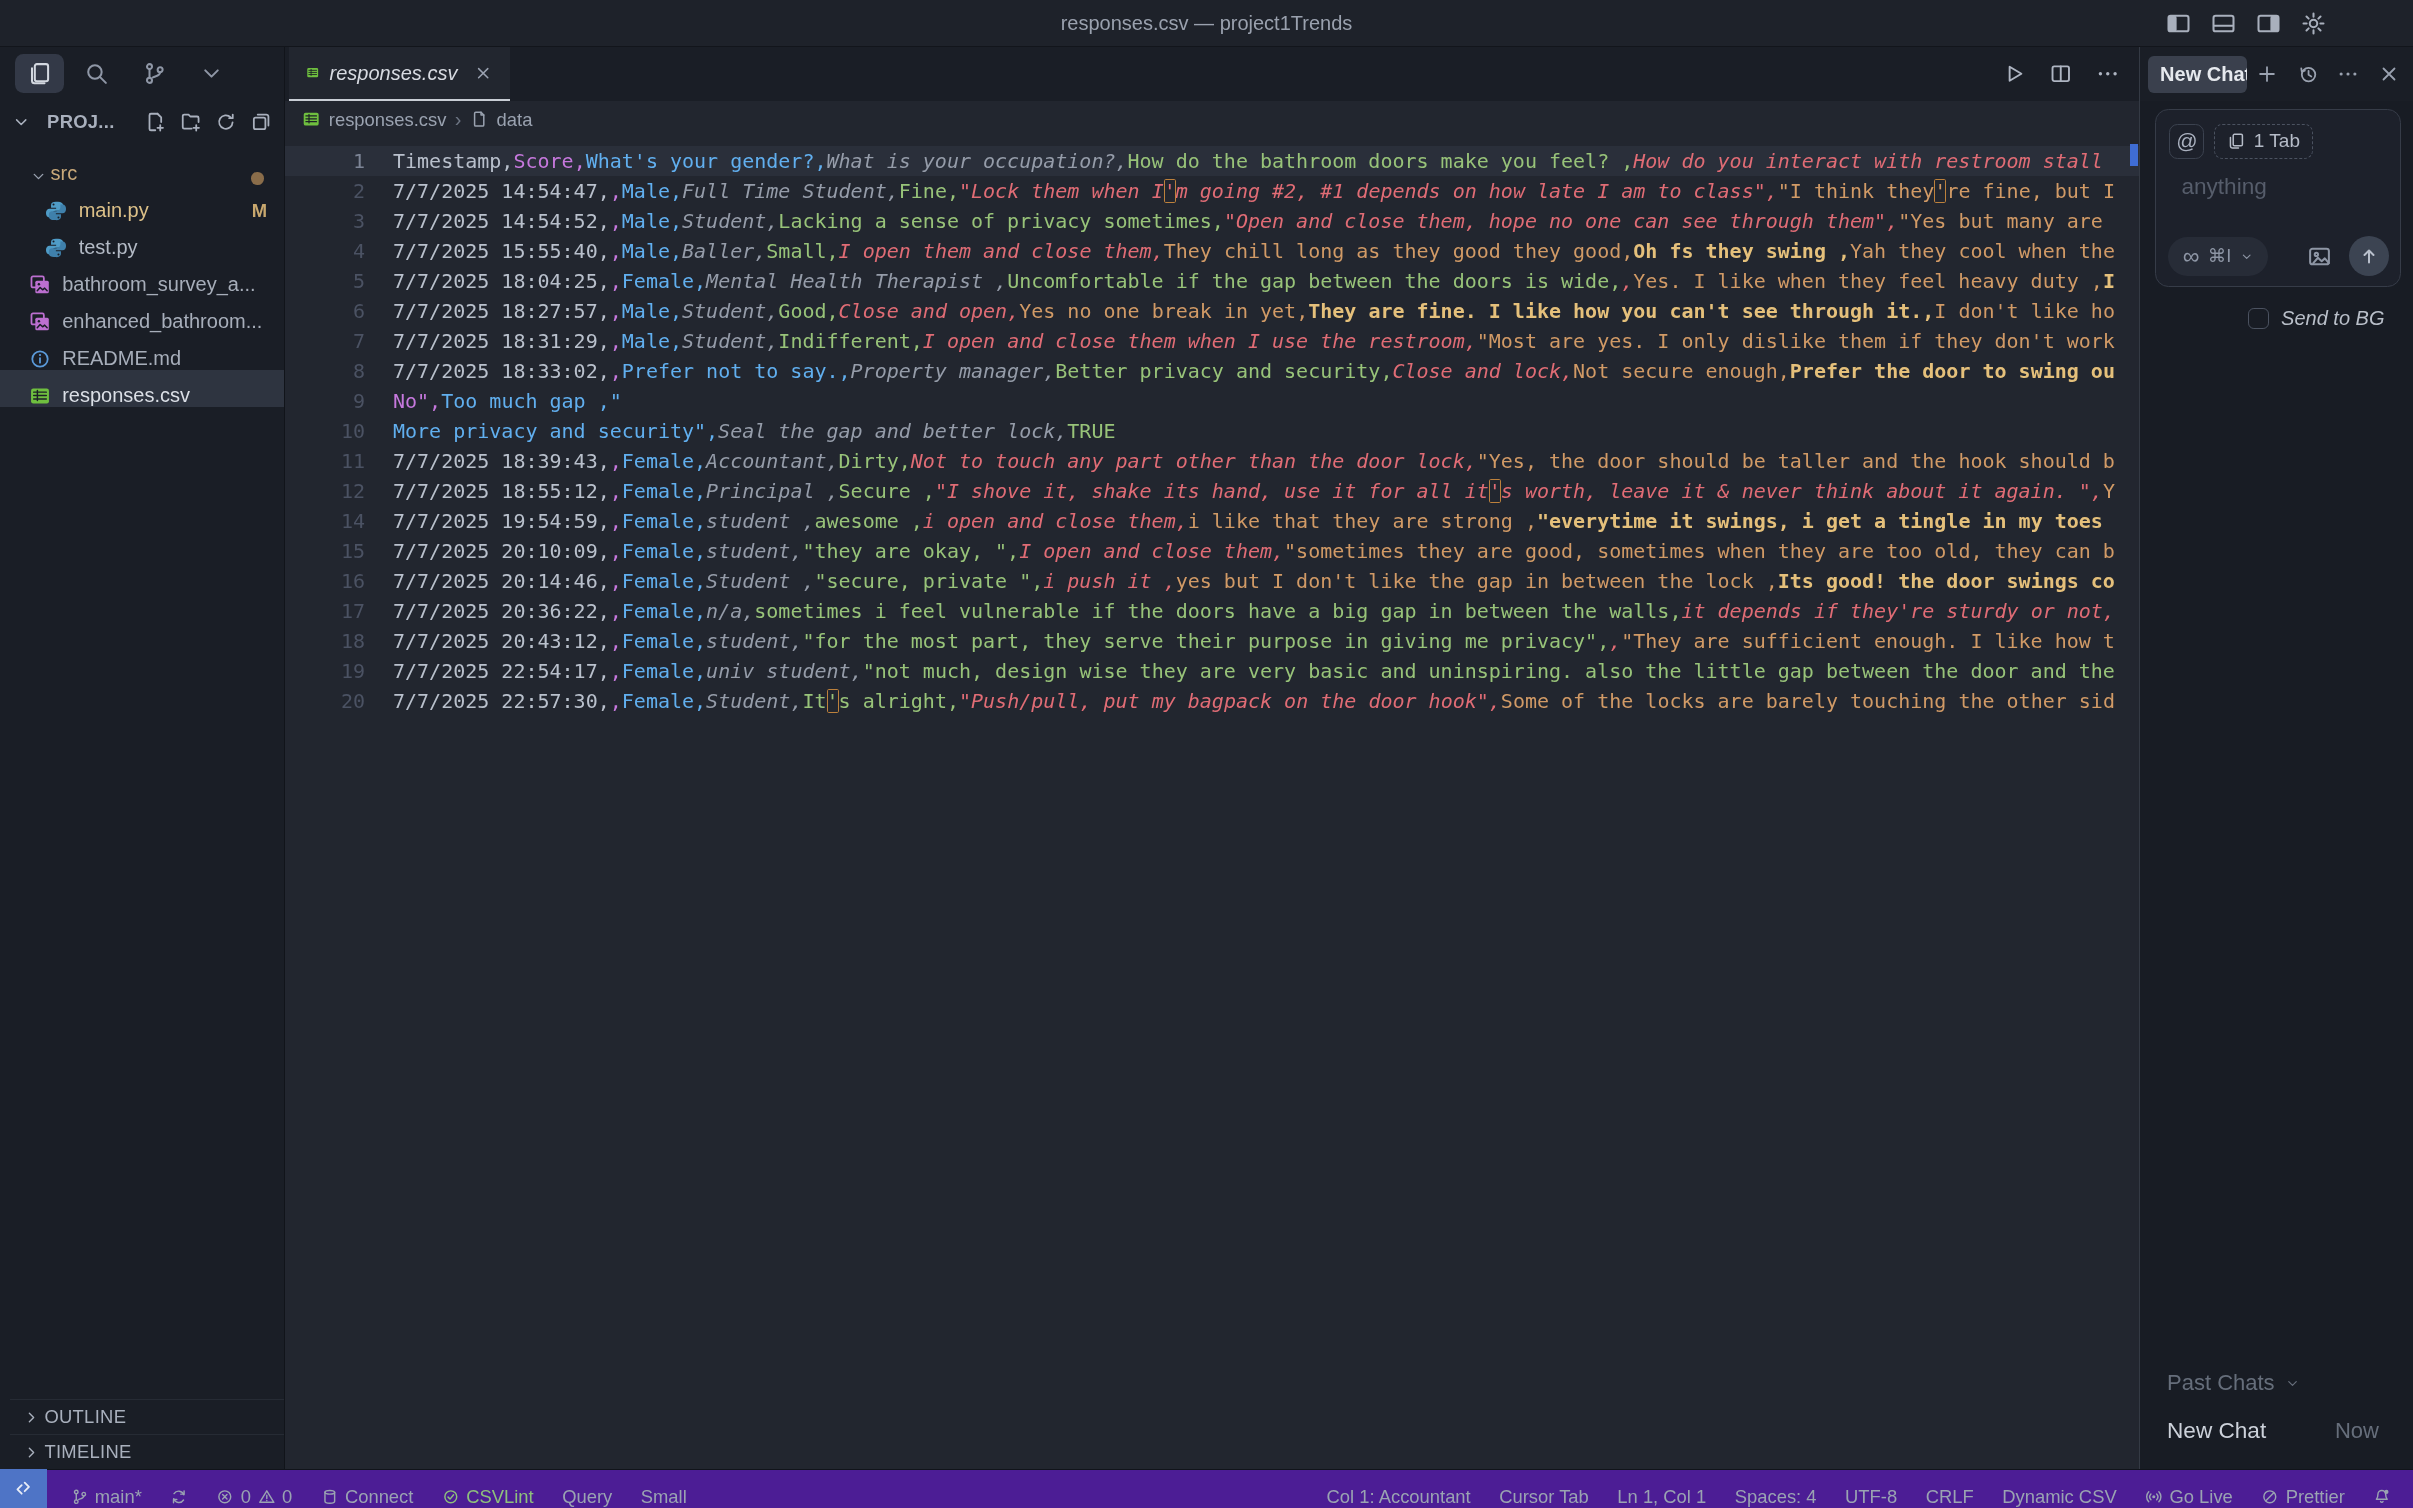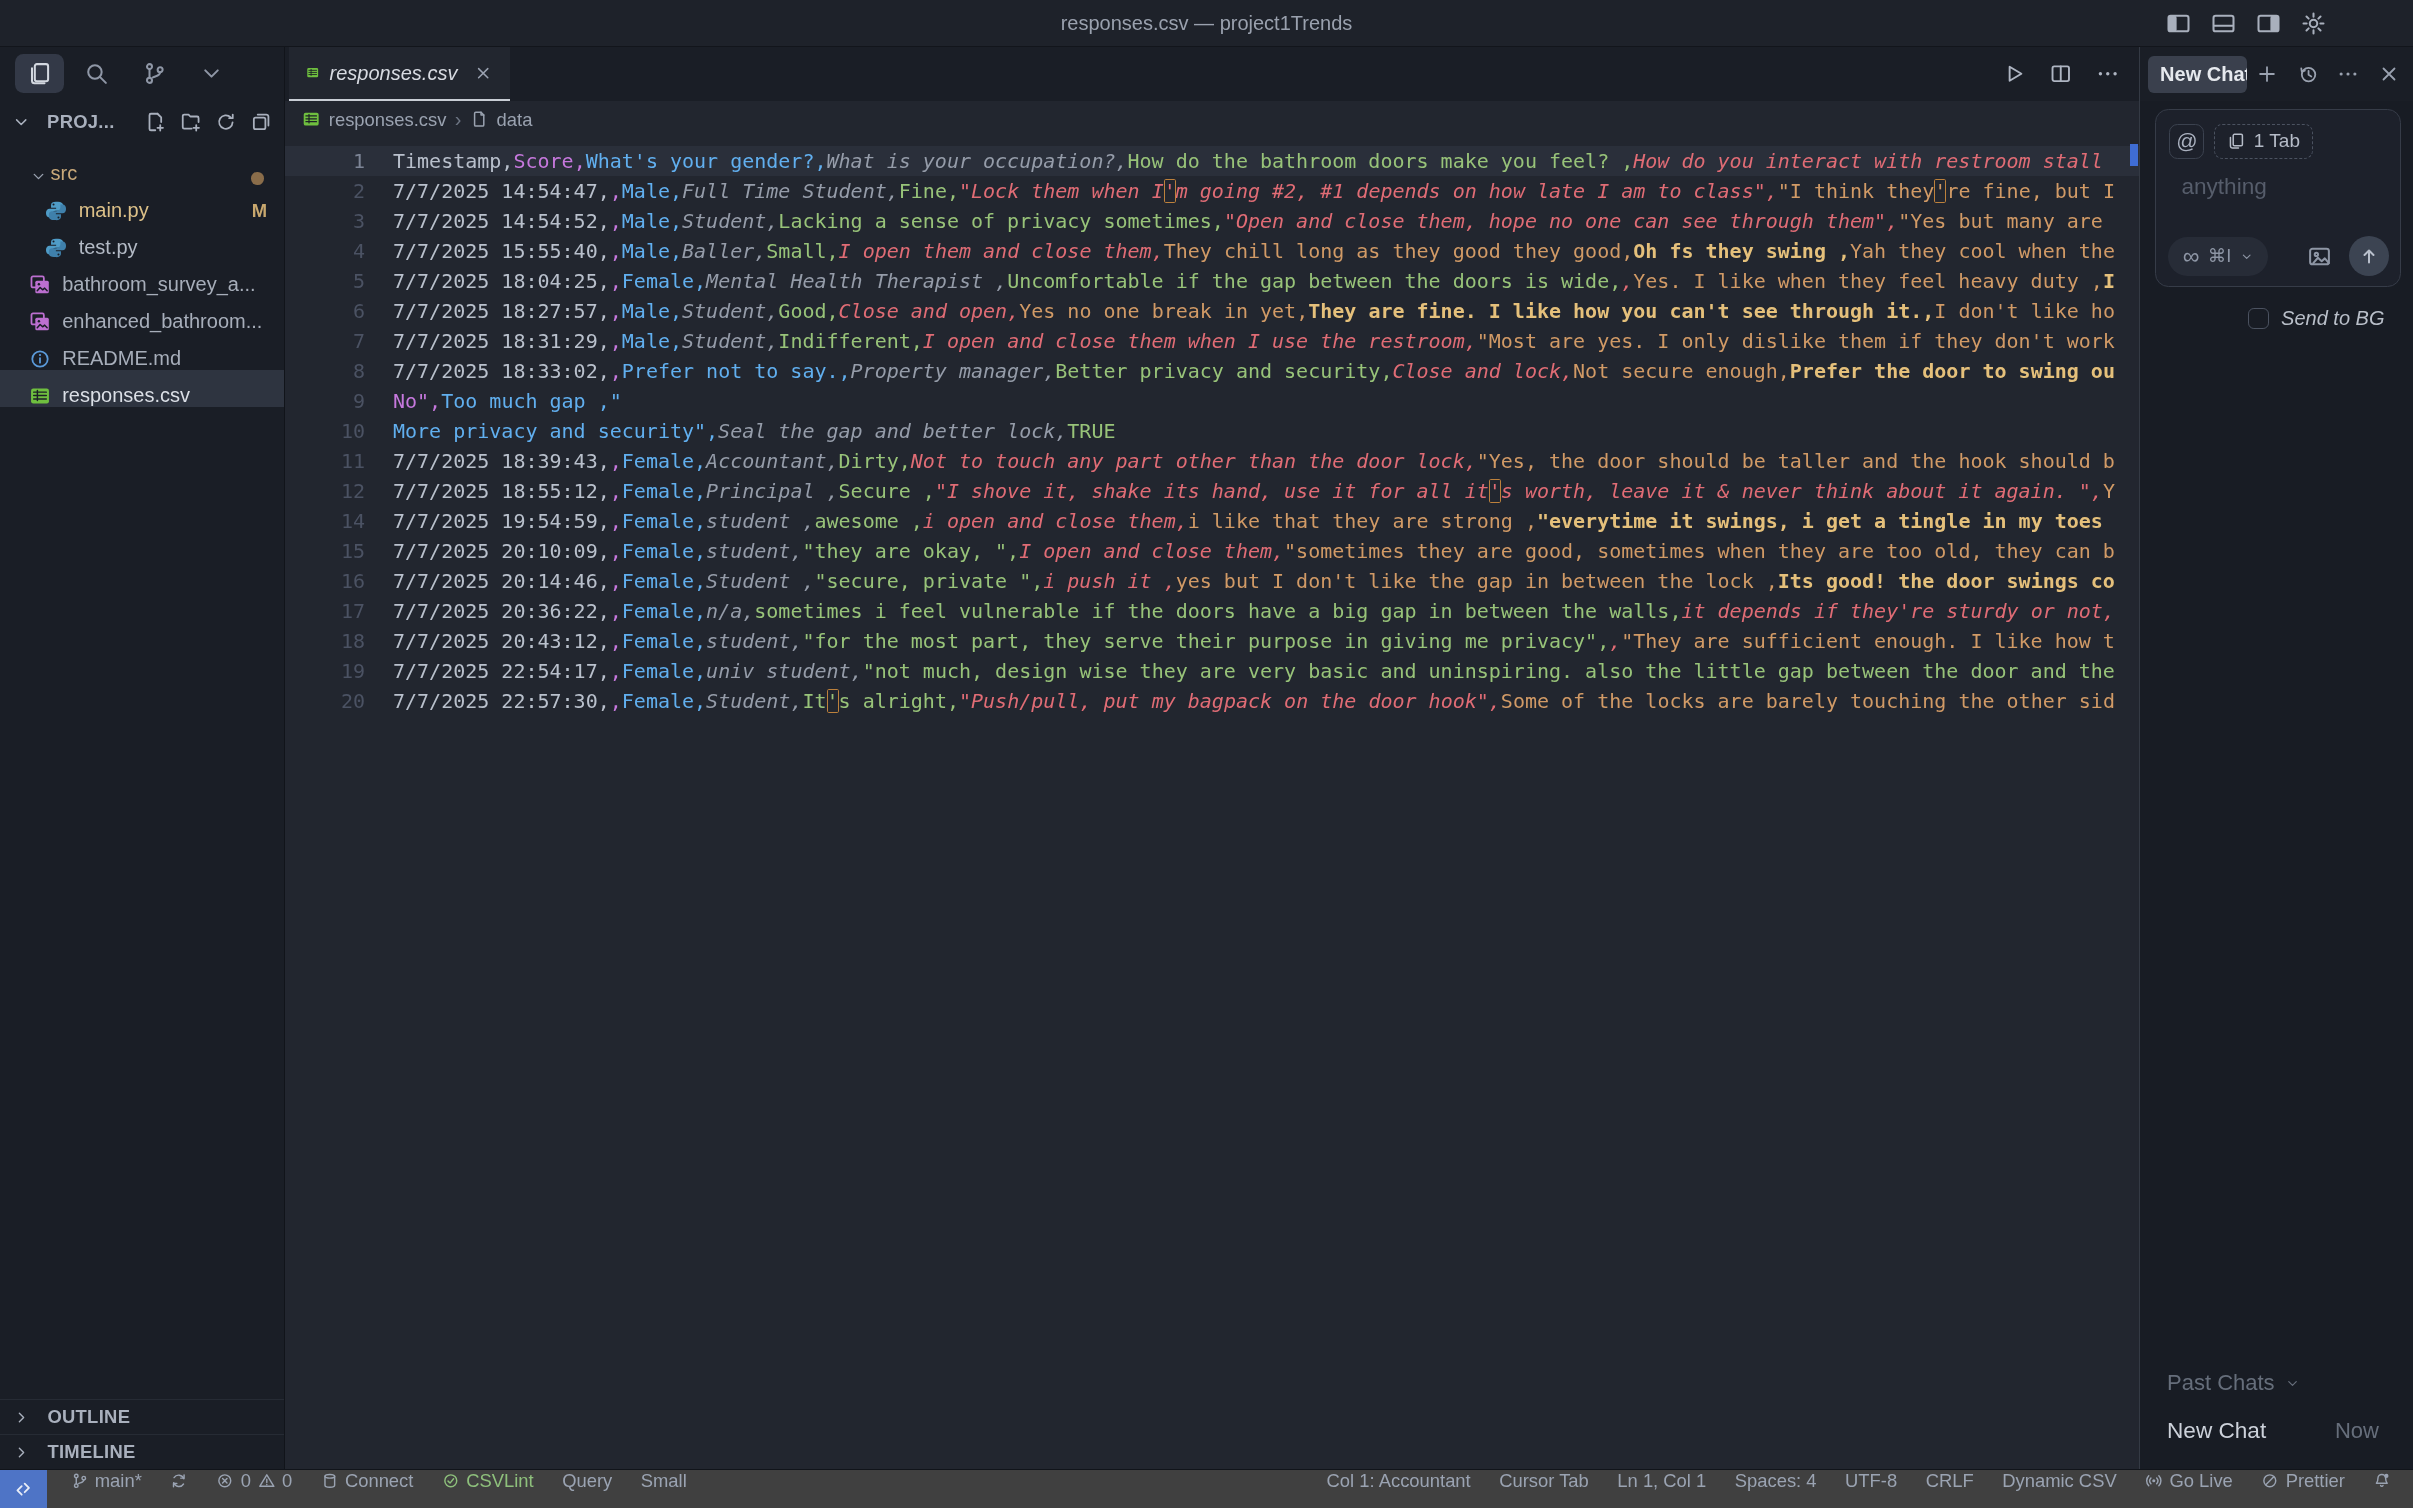--- a/index.html
+++ b/index.html
@@ -32,21 +32,21 @@
   .trow .chev { width:23.5px; margin-left:27px; font-size:17px; color:#9aa2b0; }
   .trow .ficon { font-size:22px; margin-right:11.7px; }
   .trow.lvl1 .ficon { margin-left:28.5px; }
   .trow.lvl2 .ficon { margin-left:45px; }
   .trow .badge { position:absolute; right:17px; font-size:18.4px; color:#c9a86e; font-weight:bold; }
   .trow .dot { position:absolute; right:20px; width:12.6px; height:12.6px; border-radius:50%; background:#8a6d4a; }
   .lbl-gold { color:#c9a97a; }
   .lbl-gold2 { color:#dcc088; }
   .lbl-dim { color:#a7aeba; }
   #sidebar-spacer { flex:1; }
-  .side-section { height:35px; display:flex; align-items:center; border-top:0.8px solid #262b34; color:#a9b0bd; font-weight:bold; font-size:18.4px; letter-spacing:0.3px; padding-left:13.4px; gap:17px; cursor:pointer; }
+  .side-section { height:35px; display:flex; align-items:center; border-top:0.8px solid #262b34; color:#a9b0bd; font-weight:normal; font-size:18.4px; letter-spacing:0.3px; padding-left:13.4px; gap:4px; cursor:pointer;margin-left:10px; }
   .side-section .ic { font-size:17px; }
 
   
   #editor-col { flex:1; min-width:0; display:flex; flex-direction:column; background:#22262f; }
   #tabbar { height:54px; background:#1a1e26; display:flex; align-items:center; position:relative; }
   #active-tab { margin-left:4.2px; height:54px; padding:0 17px; background:#22262f; display:flex; align-items:center; gap:10px; border-bottom:2.5px solid #c9cdd5; cursor:pointer; }
   #active-tab .tab-label { color:#d8dbe2; font-size:20px; font-style:italic; }
   #active-tab .close { color:#9aa2b1; font-size:18.4px; margin-left:6.7px; }
   #editor-actions { position:absolute; right:20px; display:flex; gap:23.5px; color:#aeb5c2; font-size:23.5px; }
   #editor-actions .ebtn { cursor:pointer; display:flex; }
@@ -90,21 +90,21 @@
   #sendbg-checkbox { width:21px; height:21px; border:1.7px solid #4b5260; border-radius:5.9px; cursor:pointer; }
   #sendbg-label { color:#b9bfc9; font-size:20px;font-style:italic; }
   #rp-spacer { flex:1; }
   #past-chats { display:flex; align-items:center; gap:10px; color:#666e7b; font-size:22px; padding-left:27px; cursor:pointer; }
   #past-chats .ic { font-size:15px; }
   #history-row { display:flex; align-items:baseline; padding:22px 34px 25px 27px; cursor:pointer; }
   #history-title { color:#ccd1da; font-size:22.6px; }
   #history-time { margin-left:auto; color:#666e7b; font-size:22px; }
 
   
-  #statusbar { height:39px; background:#404040; border-top:0.8px solid #11141a; display:flex; align-items:flex-start; color:#9aa3b2; font-size:18.4px; }
+  #statusbar { height:39px; background:#4c1d95; border-top:0.8px solid #11141a; display:flex; align-items:flex-end; color:#9aa3b2; font-size:18.4px; }
   #status-remote { width:47px; height:39px; background:#4e74c6; color:#e8edf7; display:flex; align-items:center; justify-content:center; font-size:18.4px; cursor:pointer; }
   #status-left { display:flex; align-items:center; gap:28.5px; padding-left:23.5px; }
   #status-right { margin-left:auto; display:flex; align-items:center; gap:28.5px; padding-right:22px; }
   .sitem { display:flex; align-items:center; gap:6.7px; cursor:pointer; white-space:nowrap; }
   .sitem .ic { font-size:17.6px; }
   .sitem.ok { color:#8ec07c; }
 </style>
 </head>
 <body>
 

